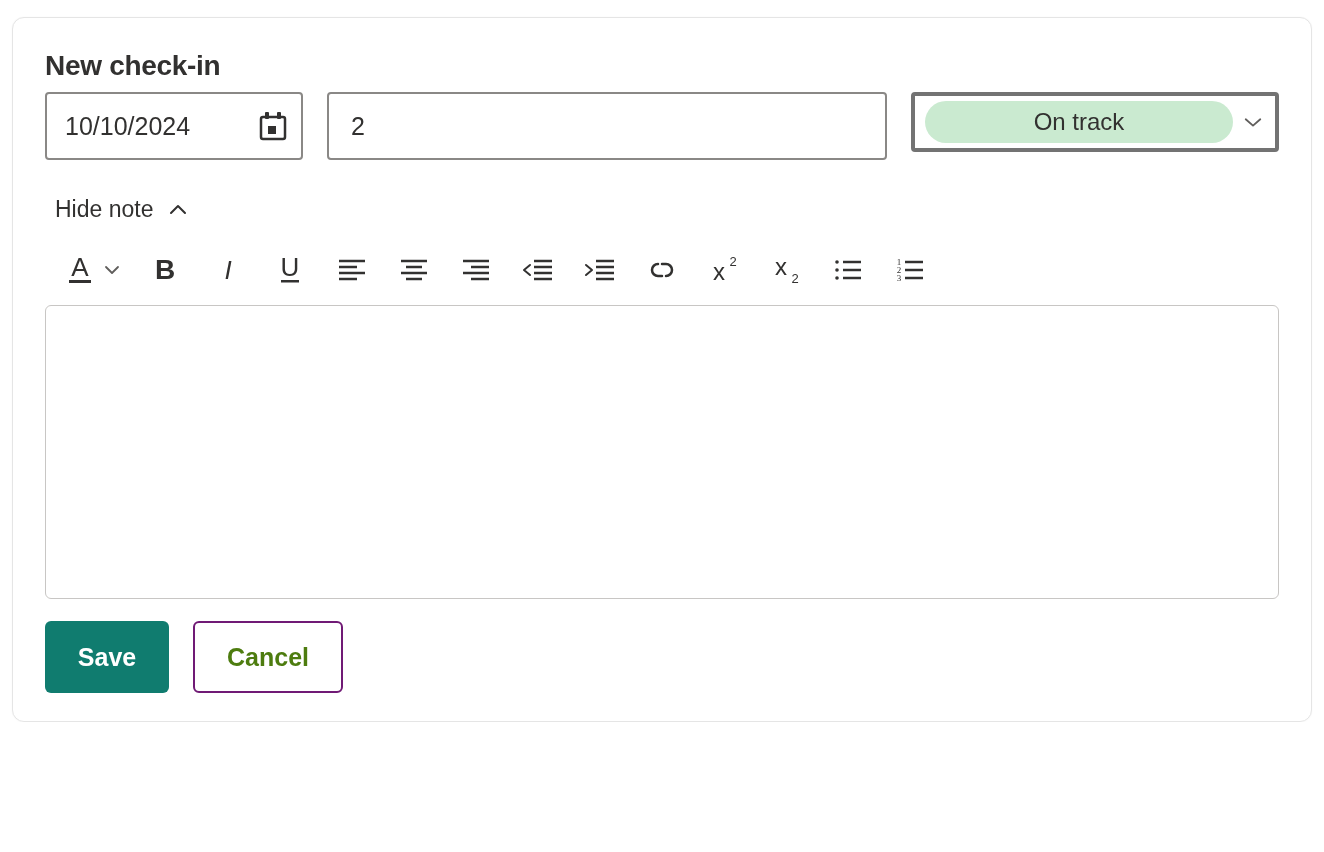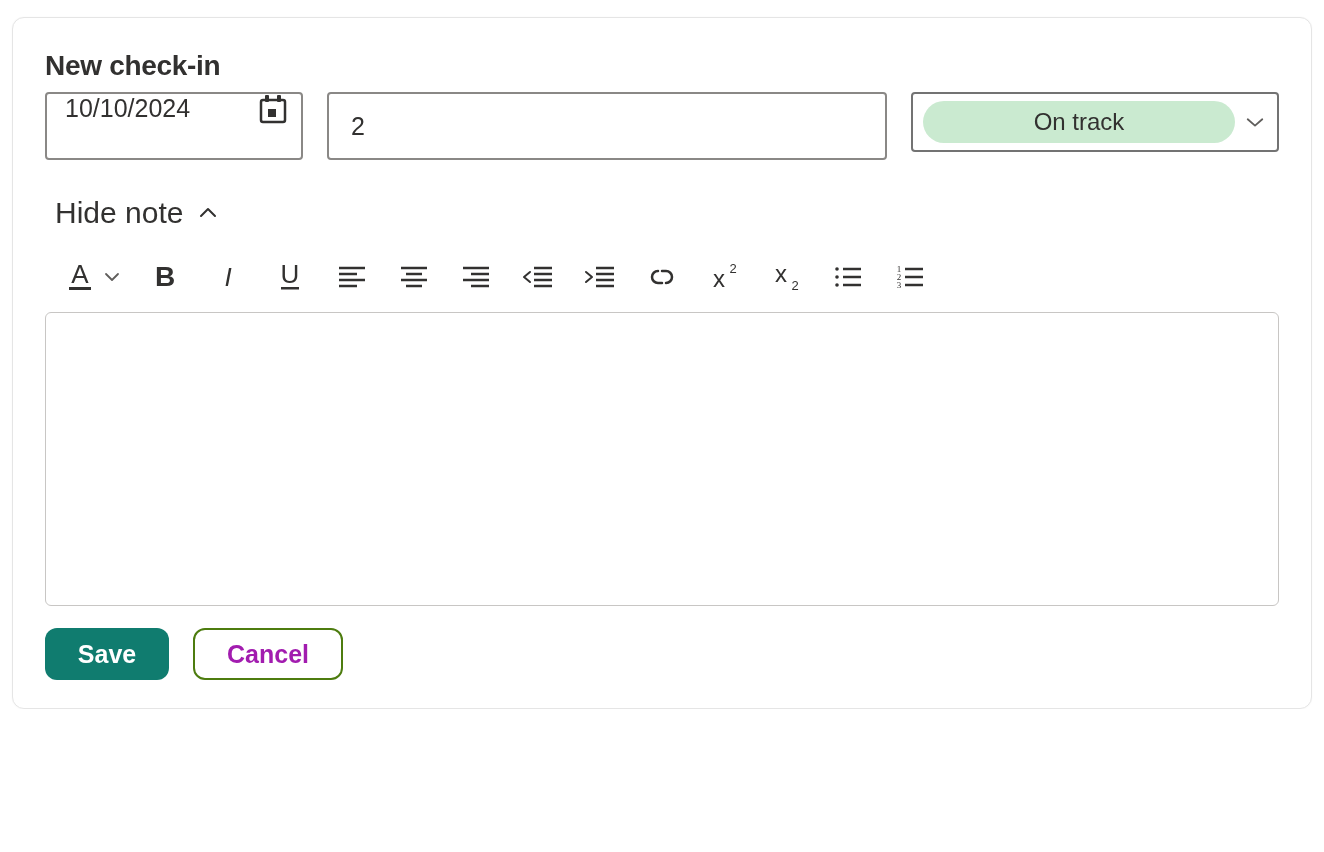--- a/index.html
+++ b/index.html
@@ -36,21 +36,21 @@
     gap: 24px;
     align-items: stretch;
     margin-bottom: 36px;
   }
   .date-box {
     width: 258px;
     height: 68px;
     border: 2px solid #8a8886;
     border-radius: 4px;
     display: flex;
-    align-items: flex-start;
+    align-items: center;
     justify-content: space-between;
     padding: 0 14px 0 18px;
     box-sizing: border-box;
     font-size: 25px;
     background: #fff;
   }
   .value-box {
     flex: 1;
     min-width: 0;
     height: 64px;
@@ -66,21 +66,21 @@
     border: none;
     outline: none;
     font-size: 25px;
     width: 100%;
     font-family: inherit;
     color: #323130;
   }
   .status-box {
     width: 368px;
     height: 60px;
-    border: 2px solid #737373;
+    border: 4px solid #737373;
     border-radius: 4px;
     display: flex;
     align-items: center;
     padding: 0 12px 0 10px;
     box-sizing: border-box;
     background: #fff;
     gap: 10px;
   }
   .status-pill {
     flex: 1;
@@ -97,21 +97,21 @@
     width: 20px;
     height: 14px;
     display: flex;
     align-items: center;
     justify-content: center;
   }
   .hide-note {
     display: inline-flex;
     align-items: center;
     gap: 14px;
-    font-size: 30px;
+    font-size: 23px;
     color: #323130;
     margin: 0 0 30px 10px;
     cursor: pointer;
   }
   .toolbar {
     display: flex;
     align-items: center;
     gap: 28px;
     padding: 0 0 18px 18px;
   }
@@ -138,41 +138,41 @@
     padding: 14px;
     font-size: 20px;
     outline: none;
   }
   .actions {
     display: flex;
     gap: 24px;
     margin-top: 22px;
   }
   .btn {
-    height: 52px;
-    border-radius: 12px;
+    height: 72px;
+    border-radius: 6px;
     font-size: 25px;
     font-weight: 600;
     padding: 0 28px;
     display: flex;
     align-items: center;
     justify-content: center;
     cursor: pointer;
     box-sizing: border-box;
   }
   .btn-primary {
     background: #107c6f;
     color: #fff;
     border: none;
     min-width: 124px;
   }
   .btn-secondary {
     background: #fff;
-    color: #a21caf;
-    border: 2px solid #4d7c0f;
+    color: #4d7c0f;
+    border: 2px solid #701a75;
     min-width: 150px;
   }
   svg { display: block; }
 </style>
 </head>
 <body>
 
 <div class="card">
 
   <div class="title">New check-in</div>

